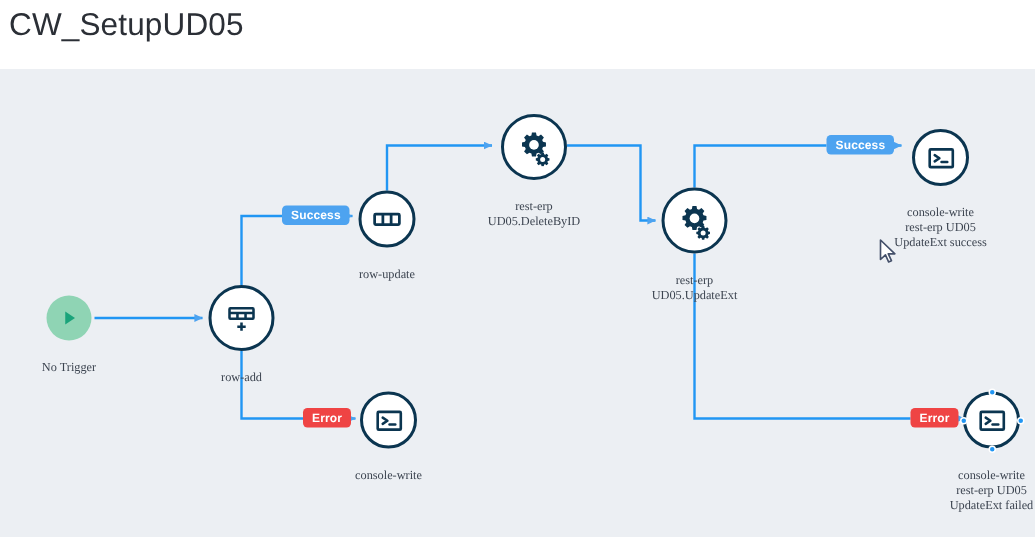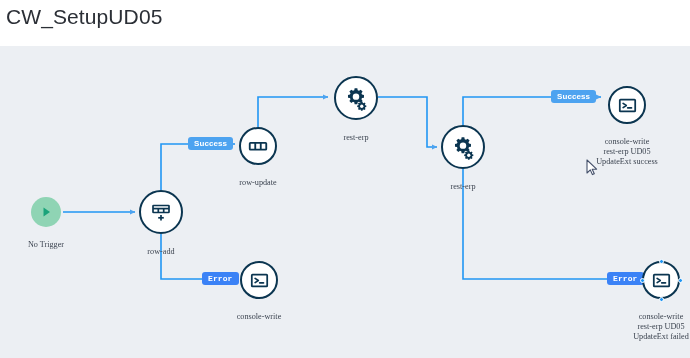--- a/index.html
+++ b/index.html
@@ -125,21 +125,21 @@
     padding: 0 6px;
     border-radius: 3px;
     font-size: 8px;
     font-weight: bold;
     color: #ffffff;
     text-align: left;
     white-space: nowrap;
     letter-spacing: 0.1px;
   }
   .badge.success { background: #4da3f0; }
-  .badge.error   { background: #3b82f6; font-family: Liberation Mono, monospace; }
+  .badge.error   { background: #ef4444; }
 
   
   #cursor {
     position: absolute;
     width: 12px;
     height: 18px;
     pointer-events: none;
   }
 </style>
 </head>
@@ -236,38 +236,40 @@
           </g>
           <circle cx="11.5" cy="10.2" r="3.1" fill="#ffffff"></circle>
           <g fill="#0b3550">
             <path d="M16.3 15.1h1.5l.2 1.05.72.3.92-.63 1.06 1.06-.63.92.3.72 1.05.2v1.5l-1.05.2-.3.72.63.92-1.06 1.06-.92-.63-.72.3-.2 1.05h-1.5l-.2-1.05-.72-.3-.92.63-1.06-1.06.63-.92-.3-.72-1.05-.2v-1.5l1.05-.2.3-.72-.63-.92 1.06-1.06.92.63.72-.3z"></path>
           </g>
           <circle cx="17.05" cy="19.47" r="1.6" fill="#ffffff"></circle>
         </svg>
       </div>
       <div class="label">
         <span>rest-erp</span>
+        <span class="sub">UD05.DeleteByID</span>
       </div>
     </div>
 
     <div class="node size-lg" style="left:463px; top:101px;">
       <div class="disc">
         <svg width="25" height="25" viewBox="0 0 24 24">
           <g fill="#0b3550">
             <path d="M10.2 2.2h2.6l.35 1.9 1.25.52 1.6-1.1 1.85 1.85-1.1 1.6.52 1.25 1.9.35v2.6l-1.9.35-.52 1.25 1.1 1.6-1.85 1.85-1.6-1.1-1.25.52-.35 1.9h-2.6l-.35-1.9-1.25-.52-1.6 1.1-1.85-1.85 1.1-1.6-.52-1.25-1.9-.35v-2.6l1.9-.35.52-1.25-1.1-1.6 1.85-1.85 1.6 1.1 1.25-.52z"></path>
           </g>
           <circle cx="11.5" cy="10.2" r="3.1" fill="#ffffff"></circle>
           <g fill="#0b3550">
             <path d="M16.3 15.1h1.5l.2 1.05.72.3.92-.63 1.06 1.06-.63.92.3.72 1.05.2v1.5l-1.05.2-.3.72.63.92-1.06 1.06-.92-.63-.72.3-.2 1.05h-1.5l-.2-1.05-.72-.3-.92.63-1.06-1.06.63-.92-.3-.72-1.05-.2v-1.5l1.05-.2.3-.72-.63-.92 1.06-1.06.92.63.72-.3z"></path>
           </g>
           <circle cx="17.05" cy="19.47" r="1.6" fill="#ffffff"></circle>
         </svg>
       </div>
       <div class="label">
         <span>rest-erp</span>
+        <span class="sub">UD05.UpdateExt</span>
       </div>
     </div>
 
     <div class="node size-md" style="left:627px; top:59px;">
       <div class="disc">
         <svg width="21" height="21" viewBox="0 0 24 24">
           <rect x="3.2" y="5.2" width="17.6" height="13.6" rx="0.8" fill="none" stroke="#0b3550" stroke-width="2"></rect>
           <path d="M7 9.6 L10.6 12 L7 14.4" fill="none" stroke="#0b3550" stroke-width="1.9" stroke-linecap="round" stroke-linejoin="round"></path>
           <line x1="12.2" y1="14.8" x2="16.6" y2="14.8" stroke="#0b3550" stroke-width="1.9" stroke-linecap="round"></line>
         </svg>

